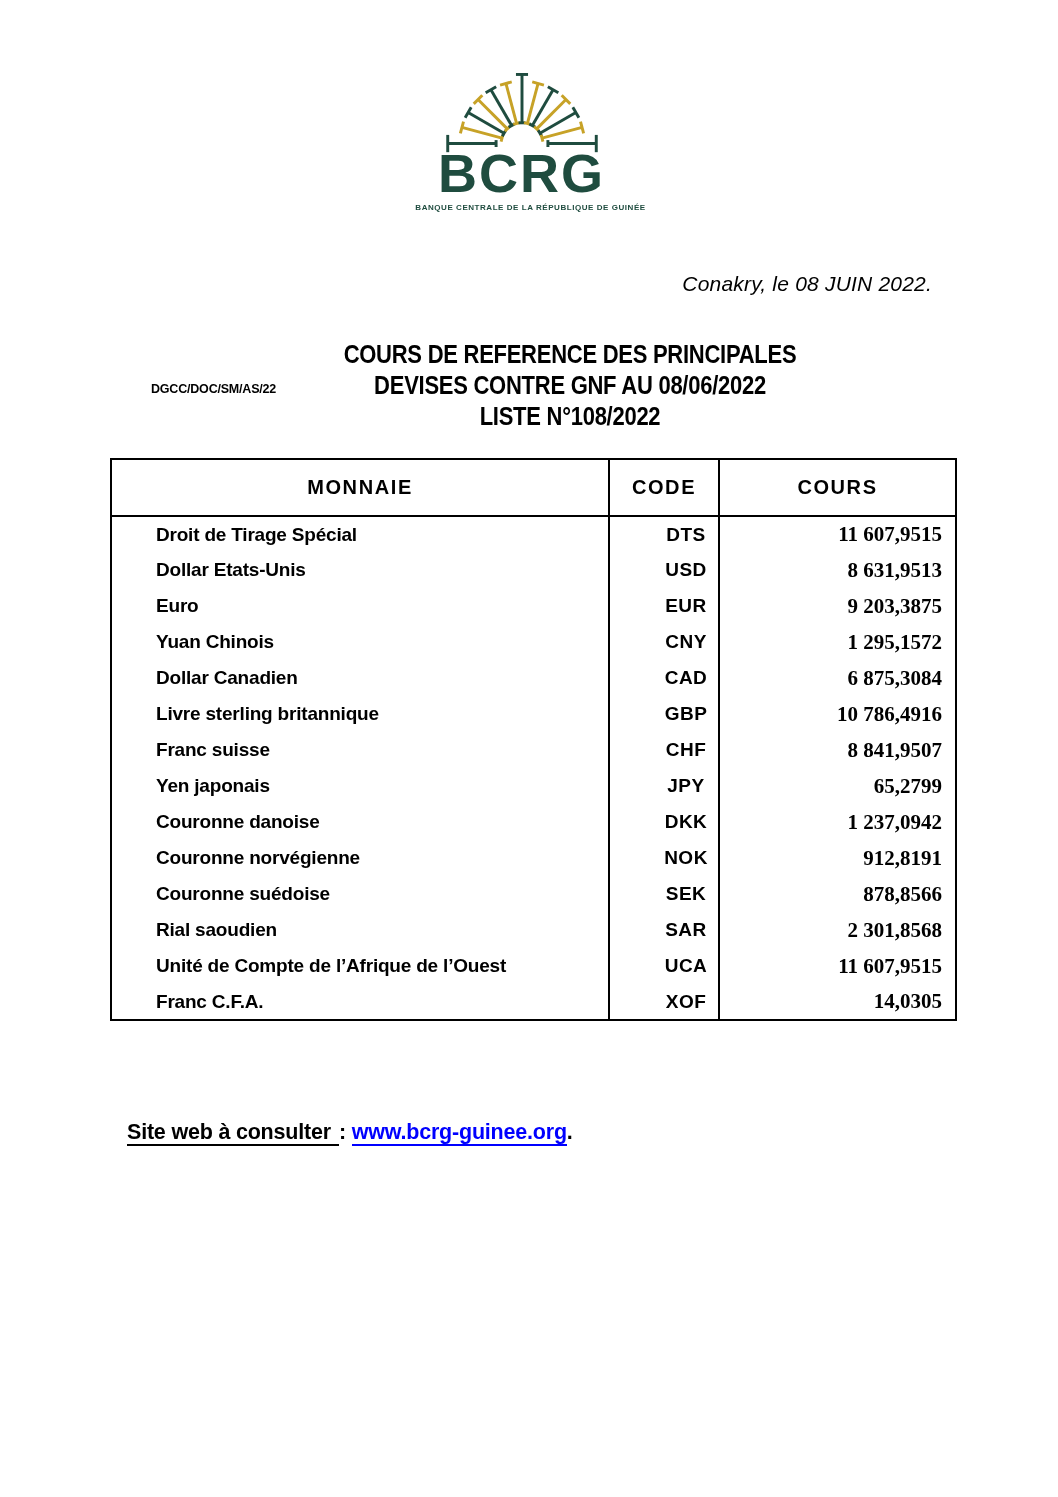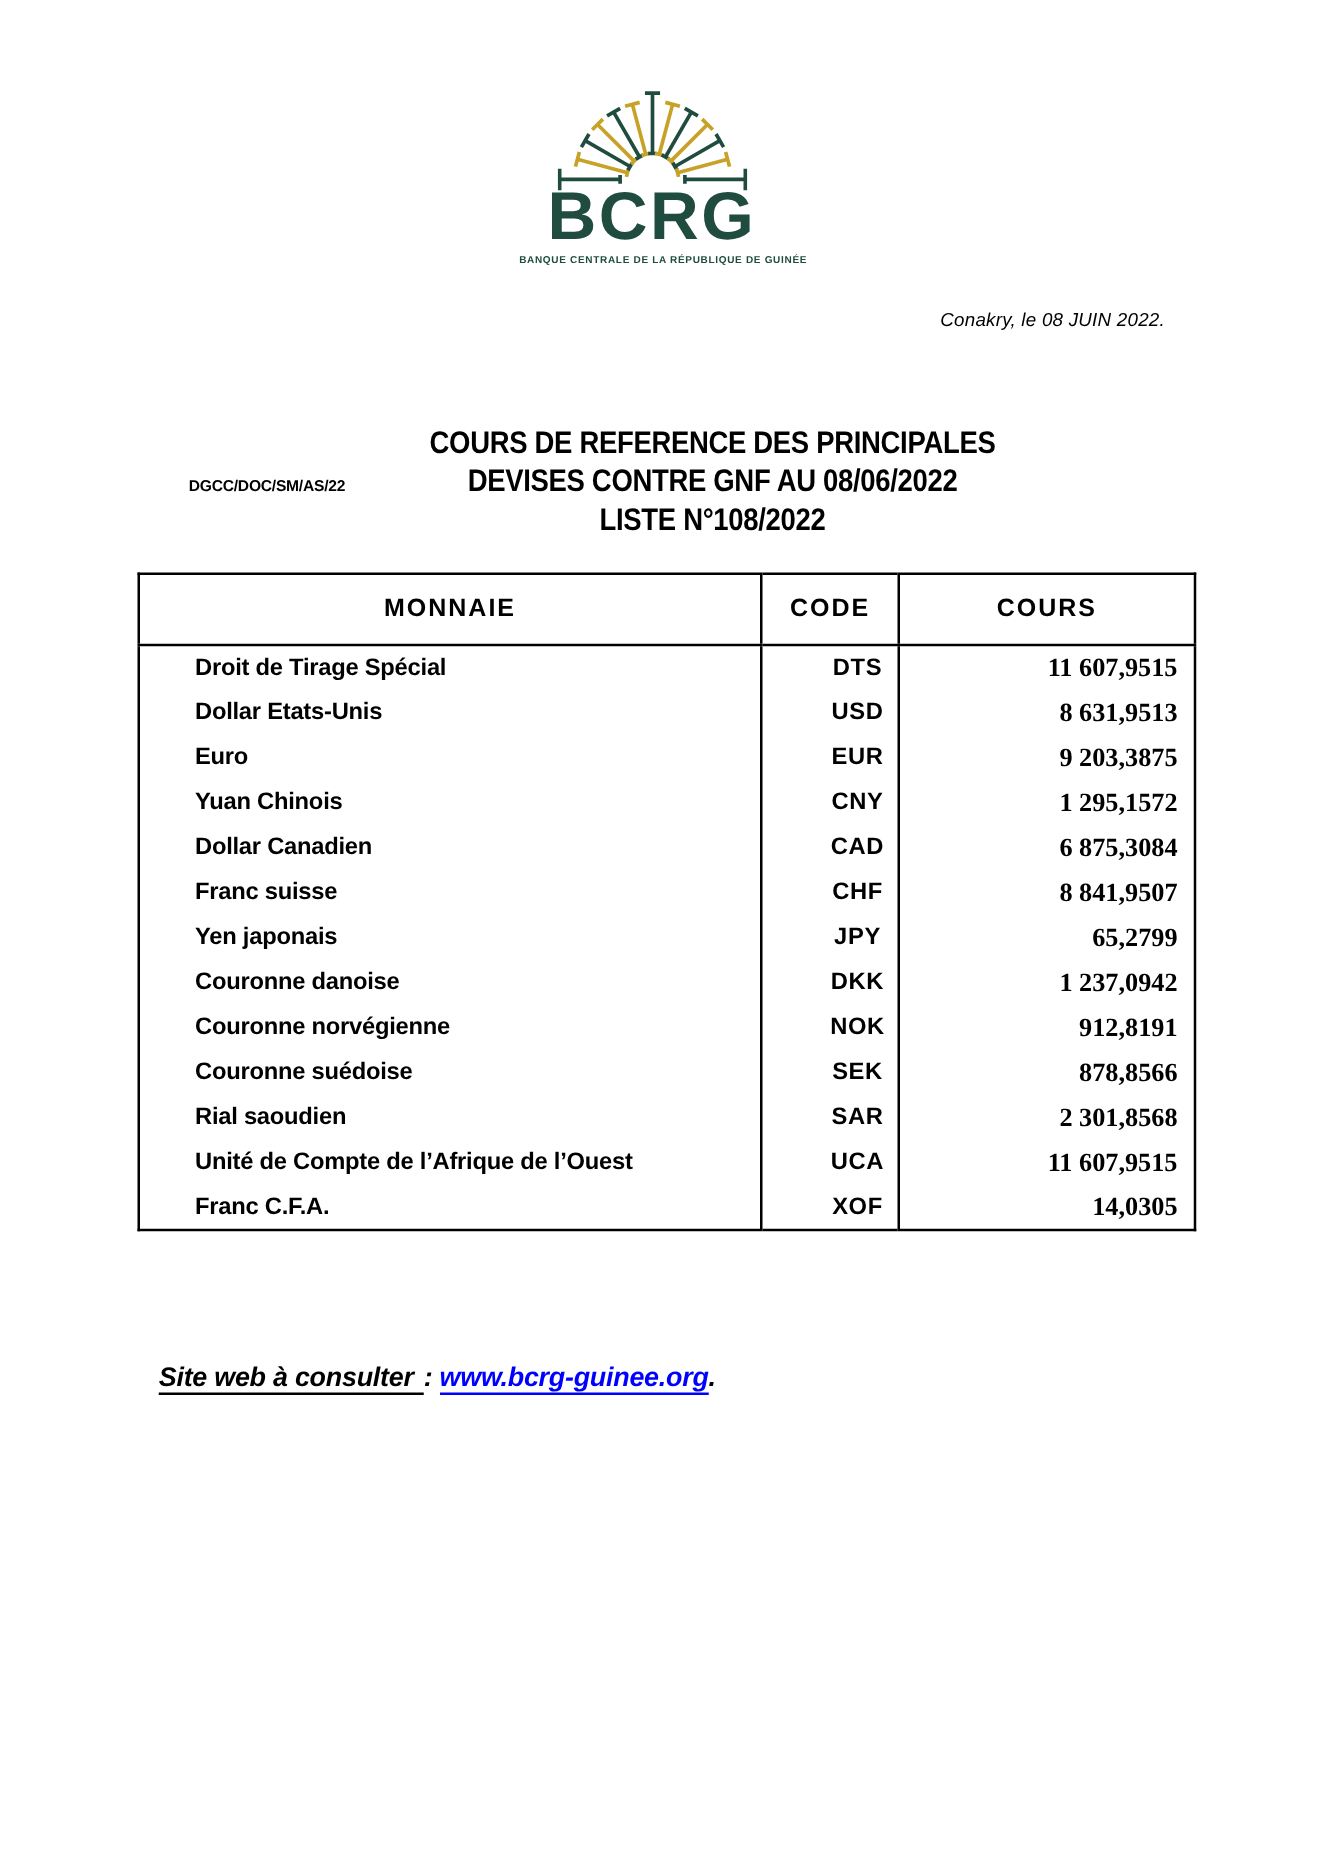--- a/index.html
+++ b/index.html
@@ -22,22 +22,22 @@
     margin-top:-8px;font-size:54px;font-weight:700;letter-spacing:2px;
     color:var(--logo-green);line-height:1.0;
   }
   .logo .tagline{
     margin-top:3px;font-size:8px;font-weight:700;letter-spacing:0.55px;
     color:var(--logo-green);
     margin-left:18px;
   }
   
   .dateline{
-    position:absolute;top:248px;right:126px;
-    font-size:15px;font-style:italic;letter-spacing:0.2px;
+    position:absolute;top:272px;right:126px;
+    font-size:21px;font-style:italic;letter-spacing:0.2px;
   }
   .refcode{
     position:absolute;top:382px;left:151px;
     font-size:12.5px;font-weight:700;letter-spacing:-0.2px;
   }
   
   .title{
     position:absolute;top:339px;left:210px;width:720px;text-align:center;
     font-size:25px;font-weight:700;line-height:31px;letter-spacing:-0.3px;
     transform:scaleX(0.88);transform-origin:50% 0;
@@ -65,22 +65,22 @@
   }
   td.c-code{
     font-size:19px;font-weight:700;text-align:center;letter-spacing:0.5px;
   }
   td.c-rate{
     font-family:"Liberation Serif",serif;
     font-size:21px;font-weight:700;text-align:right;padding-right:13px;
   }
   
   .footer{
-    position:absolute;top:1090px;left:127px;
-    font-size:21.5px;font-weight:700;letter-spacing:-0.2px;font-style:italic;
+    position:absolute;top:1120px;left:127px;
+    font-size:21.5px;font-weight:700;letter-spacing:-0.2px;
   }
   .f-label{border-bottom:2.5px solid var(--ink);padding-right:8px;}
   .f-colon{}
   .f-link{
     color:var(--link-blue);cursor:pointer;
     border-bottom:2.5px solid var(--link-blue);
   }
   .f-period{color:var(--ink);}
 </style>
 </head>
@@ -181,20 +181,25 @@
         <td class="c-code">CNY</td>
         <td class="c-rate">1 295,1572</td>
       </tr>
 
       <tr>
         <td class="c-name">Dollar Canadien</td>
         <td class="c-code">CAD</td>
         <td class="c-rate">6 875,3084</td>
       </tr>
 
+      <tr>
+        <td class="c-name">Livre sterling britannique</td>
+        <td class="c-code">GBP</td>
+        <td class="c-rate">10 786,4916</td>
+      </tr>
 
       <tr>
         <td class="c-name">Franc suisse</td>
         <td class="c-code">CHF</td>
         <td class="c-rate">8 841,9507</td>
       </tr>
 
       <tr>
         <td class="c-name">Yen japonais</td>
         <td class="c-code">JPY</td>

